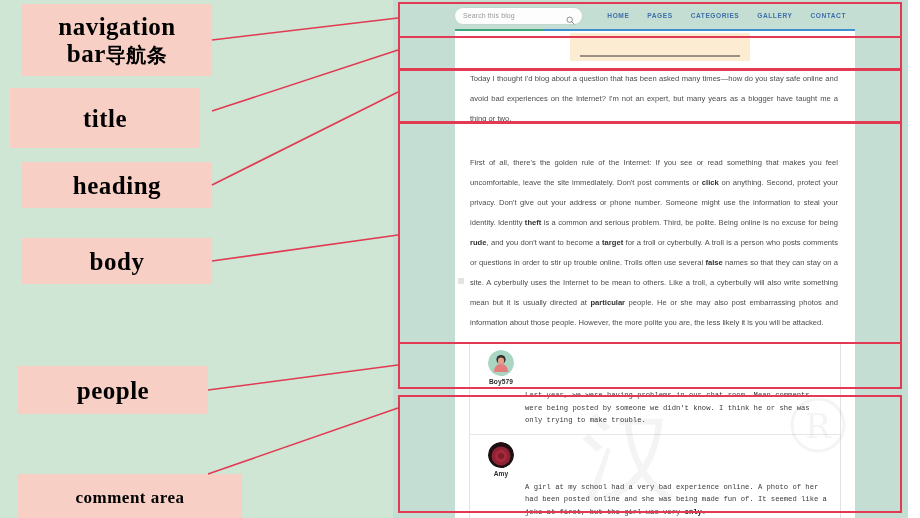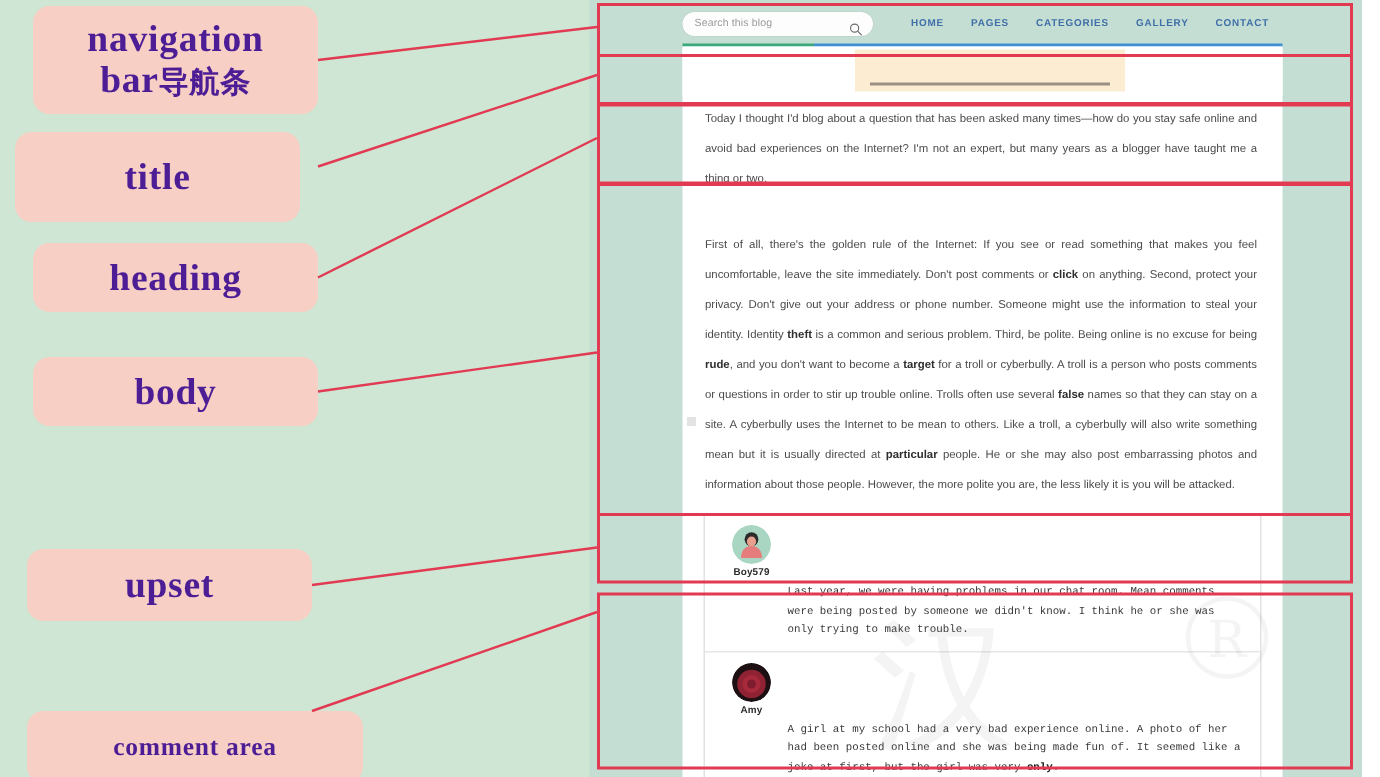--- a/index.html
+++ b/index.html
@@ -8,29 +8,28 @@
     background:#cfe6d4;
     font-family:"Liberation Sans", sans-serif;
     position:relative;
   }
 
   
   #annotations{position:absolute;left:0;top:0;width:400px;height:518px;}
   .anno-box{
     position:absolute;
     background:#f7cfc4;
-    color:#4c1d95;
+    color:#000000;
     font-family:"Liberation Serif", serif;
     font-weight:bold;
     display:flex;align-items:center;justify-content:center;
     letter-spacing:.5px;
     text-align:center;
     line-height:1.08;
     white-space:pre-line;
-    border-radius:11px;
   }
   .anno-cn{font-family:"DejaVu Sans", sans-serif;font-weight:bold;}
 
   
   #leaders{position:absolute;left:0;top:0;width:920px;height:518px;pointer-events:none;}
 
   
   #page{
     position:absolute;left:393px;top:0;width:515px;height:518px;
     background:#c5ded4;overflow:hidden;
@@ -228,21 +227,21 @@
 
   <div class="anno-box" style="left:22px;top:162px;width:190px;height:46px;font-size:25px;">
     <span>heading</span>
   </div>
 
   <div class="anno-box" style="left:22px;top:238px;width:190px;height:46px;font-size:25px;">
     <span>body</span>
   </div>
 
   <div class="anno-box" style="left:18px;top:366px;width:190px;height:48px;font-size:25px;">
-    <span>upset</span>
+    <span>people</span>
   </div>
 
   <div class="anno-box" style="left:18px;top:450px;width:224px;height:48px;font-size:17px;margin-top:24px;">
     <span>comment area</span>
   </div>
 </div>
 
 <svg id="leaders" viewBox="0 0 920 518">
   <g stroke="#e13a52" stroke-width="1.6" fill="none">
     <path d="M212,40 L398,18"></path>

